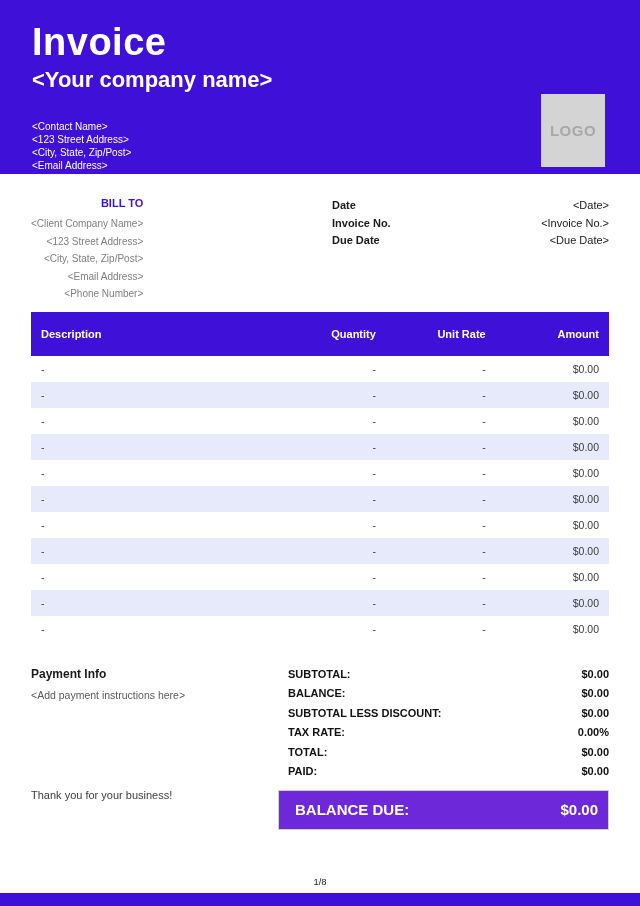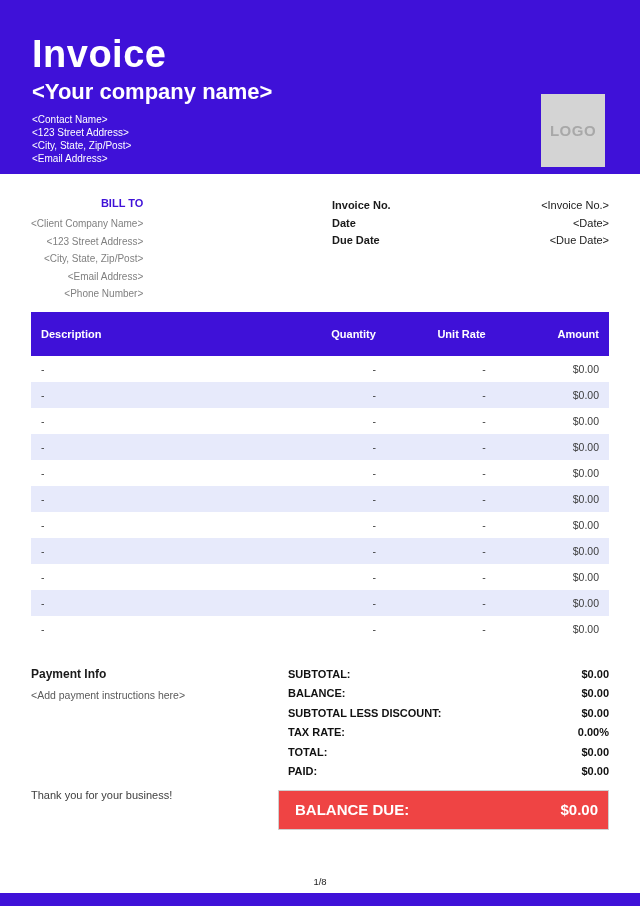--- a/index.html
+++ b/index.html
@@ -15,35 +15,35 @@
     background: #ffffff;
     overflow: hidden;
   }
 
   
   .hero {
     position: relative;
     height: 174px;
     background: #3f11d8;
     color: #ffffff;
-    padding: 32px 32px 0 32px;
+    padding: 20px 32px 0 32px;
   }
   .hero h1 {
     font-size: 38px;
     font-weight: bold;
     line-height: 44px;
     letter-spacing: 0.5px;
   }
   .company-name {
     font-size: 22px;
     font-weight: bold;
     margin-top: 6px;
     line-height: 20px;
   }
-  .contact-block { margin-top: 11px; }
+  .contact-block { margin-top: 30px; }
   .contact-line {
     font-size: 10px;
     line-height: 13px;
     font-weight: normal;
   }
   .logo-box {
     position: absolute;
     top: 94px;
     right: 35px;
     width: 64px;
@@ -133,21 +133,21 @@
   .tot-rows { padding-left: 10px; }
   .tot-row {
     display: flex;
     justify-content: space-between;
     line-height: 19.5px;
   }
   .tot-label, .tot-value { font-size: 11px; font-weight: bold; color: #111111; }
   .balance-bar {
     margin-top: 8px;
     height: 40px;
-    background: #ef4444;
+    background: #6d28d9;
     border: 1px solid #d0d0d0;
     color: #ffffff;
     display: flex;
     align-items: center;
     justify-content: space-between;
     padding: 0 10px 0 16px;
   }
   .balance-label, .balance-value { font-size: 15px; font-weight: bold; }
 
   
@@ -204,27 +204,27 @@
           <div class="bill-line">&lt;City, State, Zip/Post&gt;</div>
 
           <div class="bill-line">&lt;Email Address&gt;</div>
 
           <div class="bill-line">&lt;Phone Number&gt;</div>
         </div>
     </div>
     <div class="meta-block">
 
         <div class="meta-row">
+          <span class="meta-label">Date</span>
+          <span class="meta-value">&lt;Date&gt;</span>
+        </div>
+
+        <div class="meta-row">
           <span class="meta-label">Invoice No.</span>
           <span class="meta-value">&lt;Invoice No.&gt;</span>
-        </div>
-
-        <div class="meta-row">
-          <span class="meta-label">Date</span>
-          <span class="meta-value">&lt;Date&gt;</span>
         </div>
 
         <div class="meta-row">
           <span class="meta-label">Due Date</span>
           <span class="meta-value">&lt;Due Date&gt;</span>
         </div>
       </div>
   </div>
 
   <table class="items">

